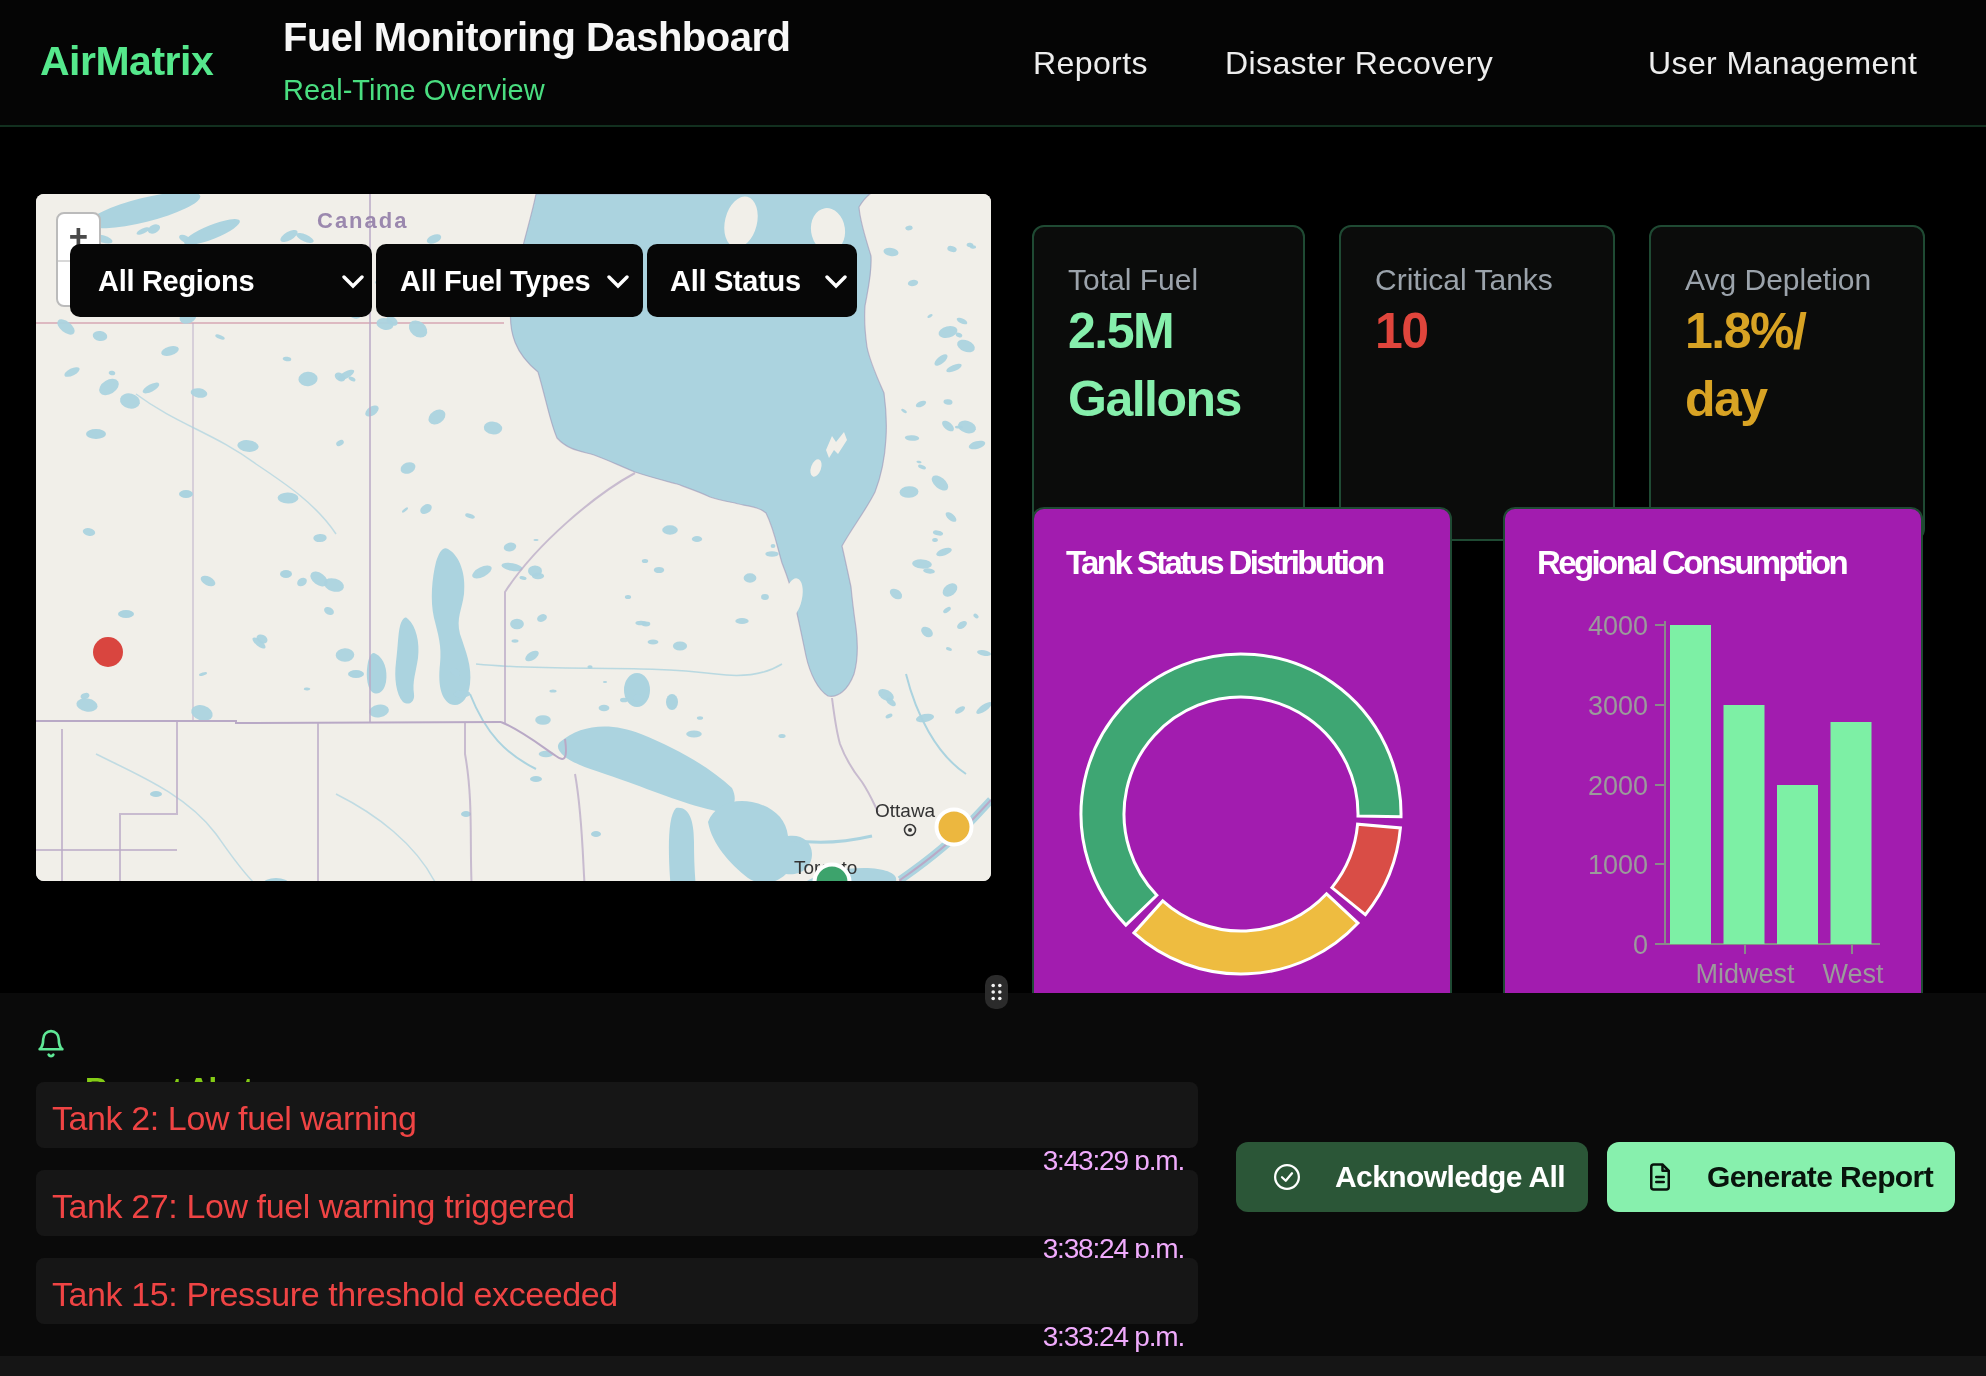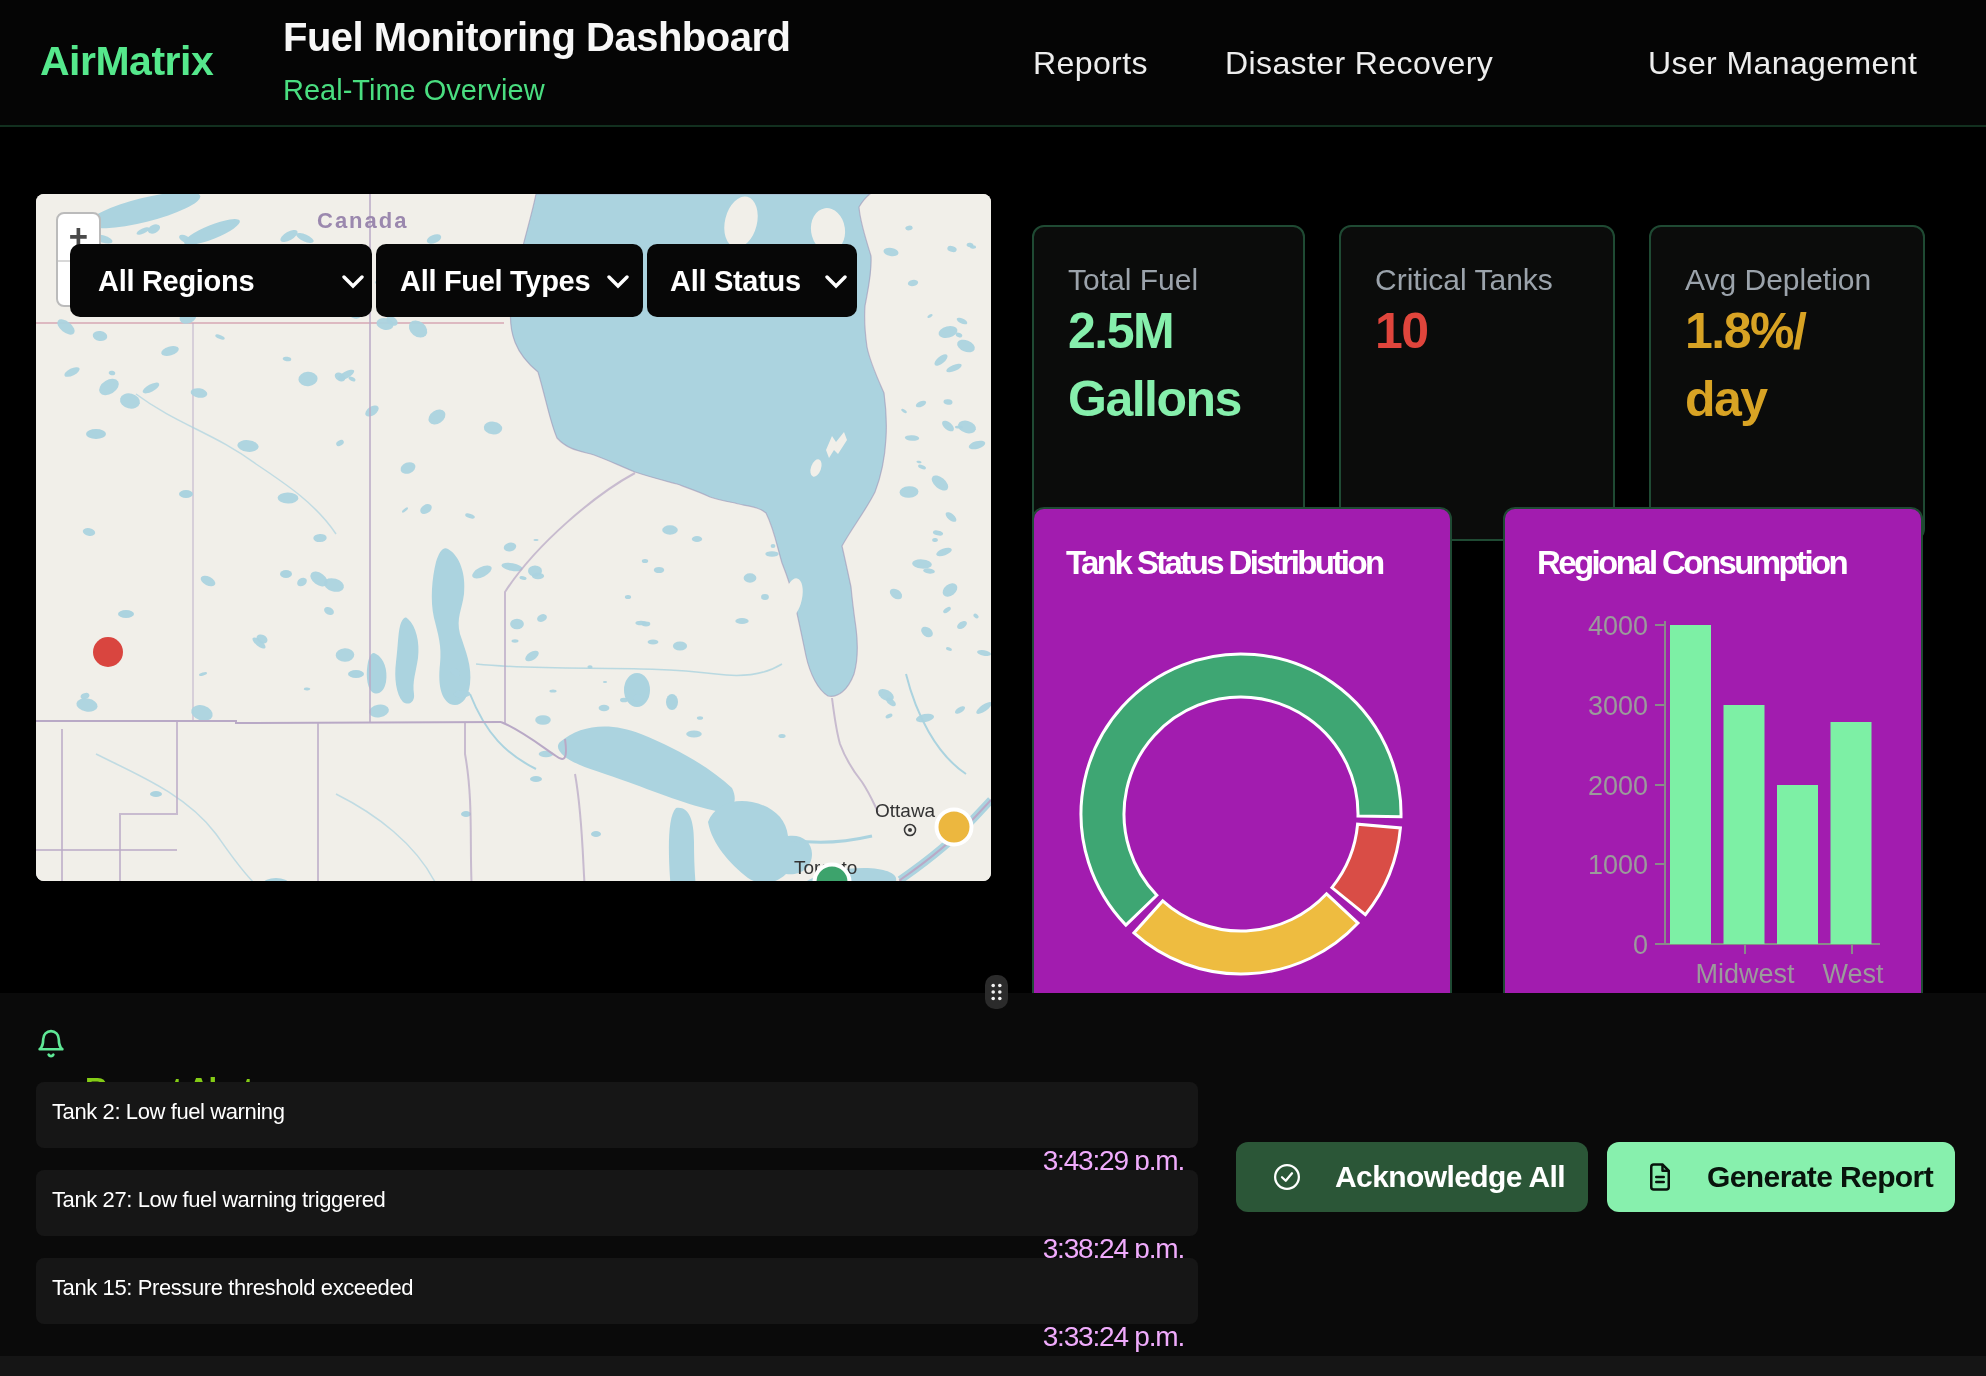--- a/index.html
+++ b/index.html
@@ -48,21 +48,21 @@
 #cc1 { left:1032px; width:420px; }
 #cc2 { left:1503px; width:420px; }
 .ctitle { position:absolute; left:32px; top:35px; font-size:33px; font-weight:bold; color:#fff; white-space:nowrap; letter-spacing:-2.6px; }
 
 
 #bottom { position:absolute; left:0; top:993px; width:1986px; height:363px; background:#0a0a0a; z-index:40; }
 #bstrip { position:absolute; left:0; top:1356px; width:1986px; height:20px; background:#151515; z-index:40; }
 #handle { position:absolute; left:985px; top:975px; width:23px; height:34px; background:#2b2b2b; border-radius:10px; z-index:45; }
 #ralerts { position:absolute; left:85px; top:35px; font-size:31px; font-weight:bold; color:#84cc16; letter-spacing:-1.2px;margin-top:44px; }
 .arow { position:absolute; left:36px; width:1162px; height:66px; background:#161616; border-radius:8px; }
-.arow .at { position:absolute; left:16px; top:17px; font-size:22px; color:#ffffff; letter-spacing:-0.4px; }
+.arow .at { position:absolute; left:16px; top:17px; font-size:34px; color:#ef4444; letter-spacing:-0.4px; }
 .arow .tm { position:absolute; right:14px; top:19px; font-size:28px; color:#f0abfc; letter-spacing:-1.2px;margin-top:44px; }
 .btn { position:absolute; top:149px; height:70px; border-radius:12px; }
 #btn1 { left:1236px; width:352px; background:#2b5637; }
 #btn1 span { position:absolute; left:99px; top:18px; font-size:30px; font-weight:bold; color:#fff; white-space:nowrap; letter-spacing:-0.6px; }
 #btn2 { left:1607px; width:348px; background:#87f0ad; }
 #btn2 span { position:absolute; left:100px; top:18px; font-size:30px; font-weight:bold; color:#08130c; white-space:nowrap; letter-spacing:-0.6px; }
 </style>
 </head>
 <body>
 

